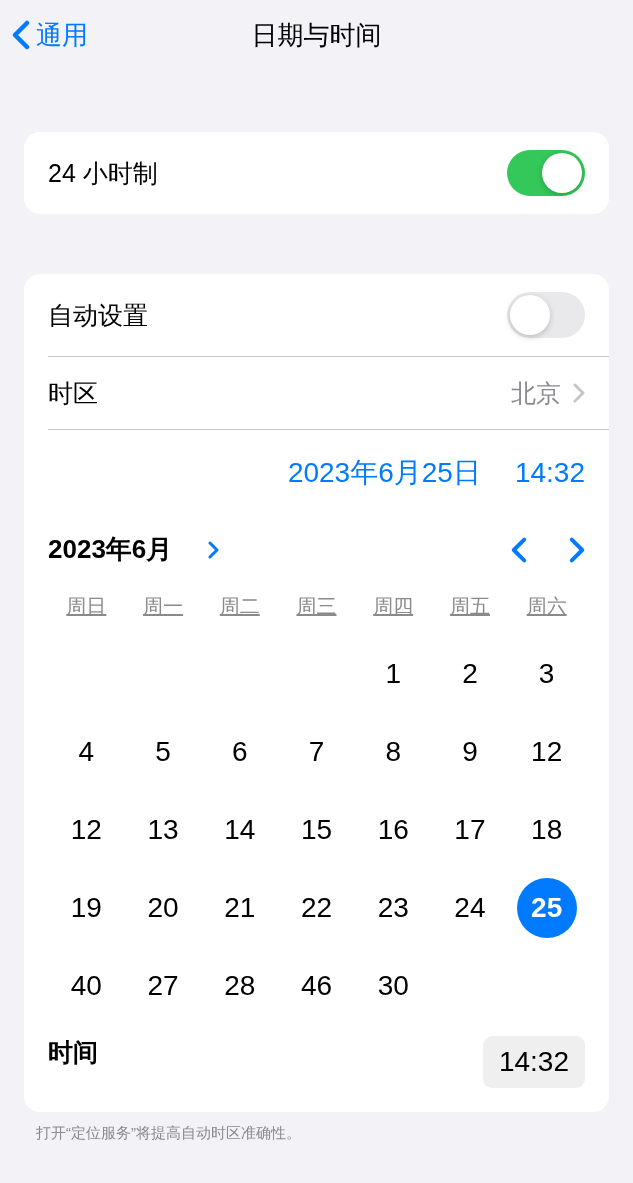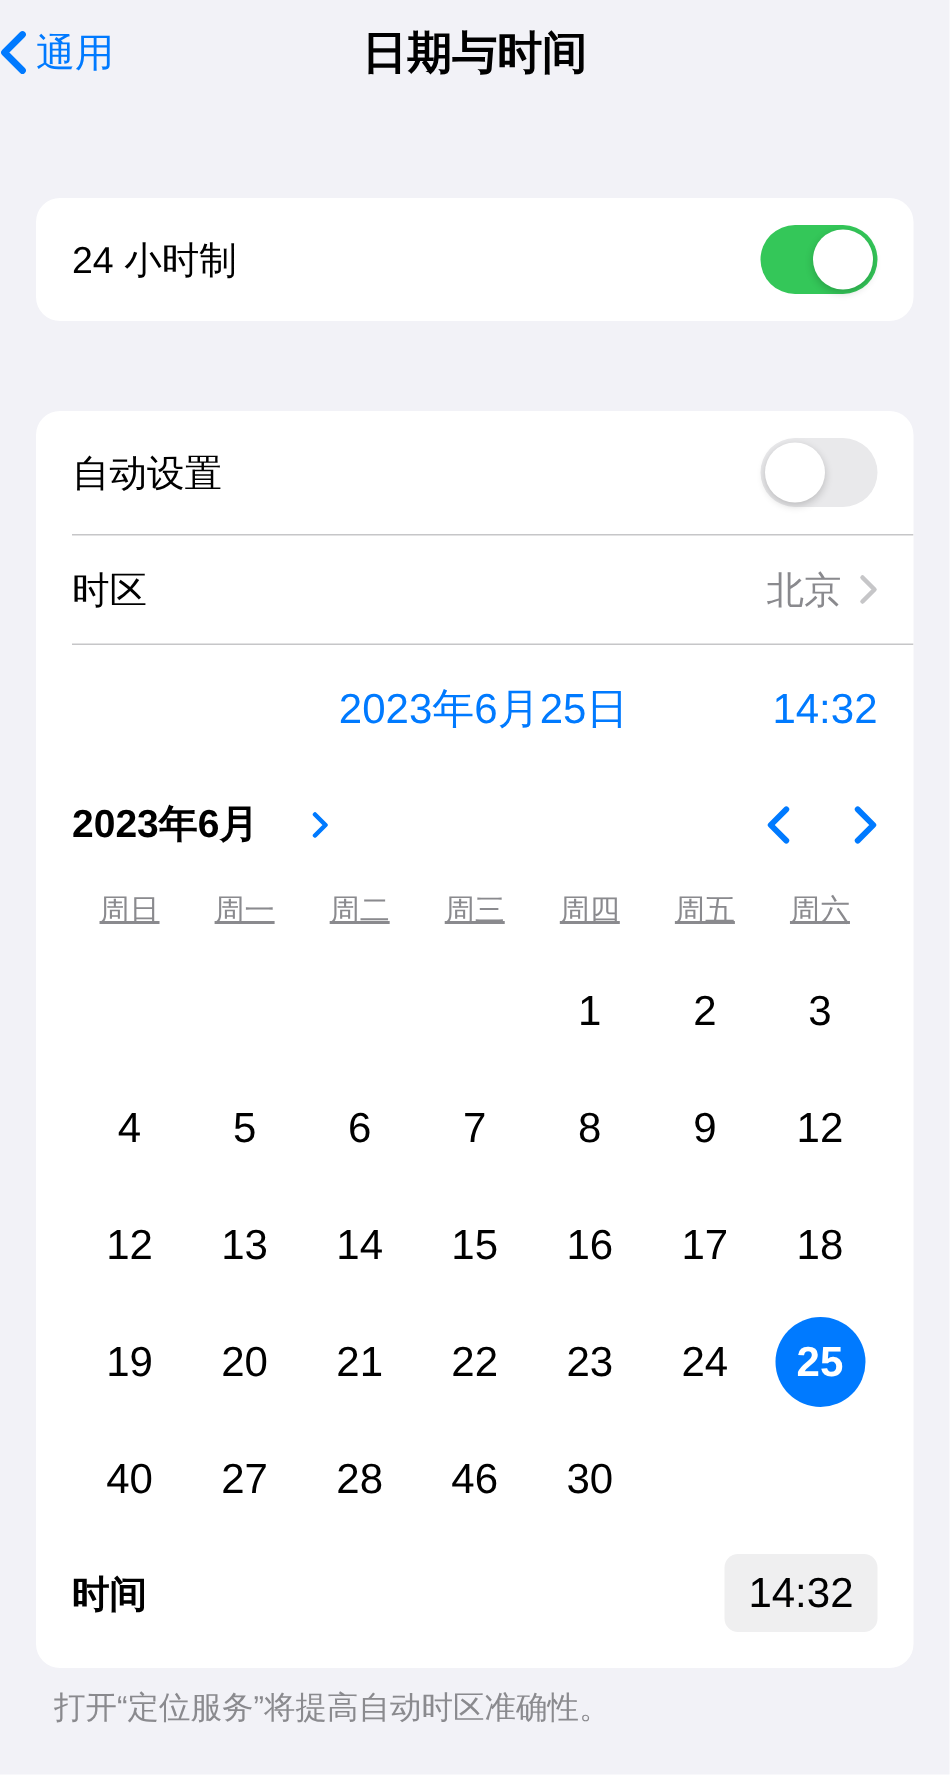--- a/index.html
+++ b/index.html
@@ -15,33 +15,34 @@
       height: 70px;
       display: flex;
       align-items: center;
       position: relative;
     }
     .back-button {
       display: flex;
       align-items: center;
       color: #007aff;
       font-size: 26px;
+      padding-left: 12px;
       cursor: pointer;
     }
     .back-chevron {
       width: 18px;
       height: 30px;
       margin-right: 6px;
     }
     .nav-title {
       position: absolute;
       left: 50%;
       transform: translateX(-50%);
-      font-size: 30px;
-      font-weight: 700;
+      font-size: 26px;
+      font-weight: 400;
     }
     .section {
       margin: 60px 24px 0 24px;
       background: #fff;
       border-radius: 16px;
       overflow: hidden;
     }
     .section.first { margin-top: 62px; }
     .row {
       display: flex;
@@ -87,21 +88,21 @@
     .disclosure {
       width: 12px;
       height: 20px;
       margin-left: 12px;
     }
     .date-time-row {
       display: flex;
       align-items: center;
       justify-content: flex-end;
       padding: 24px 24px 20px 24px;
-      gap: 96px;
+      gap: 34px;
     }
     .date-time-row span { font-size: 28px; color: #007aff; }
     .calendar-container {
       padding: 0 24px 12px 24px;
     }
     .month-header {
       display: flex;
       align-items: center;
       justify-content: space-between;
       padding: 20px 0 8px 0;
@@ -166,35 +167,35 @@
       z-index: 0;
     }
     .day-cell.selected span {
       position: relative;
       z-index: 1;
       color: #fff;
       font-weight: 600;
     }
     .time-row {
       display: flex;
-      align-items: center;
+      align-items: flex-start;
       justify-content: space-between;
       padding: 24px 0 12px 0;
     }
     .time-label { font-size: 25px; font-weight: 600; }
     .time-value {
       background: #efeff0;
       border-radius: 9px;
       padding: 10px 16px;
       font-size: 28px;
       cursor: pointer;
     }
     .footer-note {
       color: #8a8a8e;
-      font-size: 21px;
+      font-size: 15px;
       padding: 12px 36px 0 36px;
     }
   </style>
 </head>
 <body>
 
 <div class="nav-bar">
   <div class="back-button">
     <svg class="back-chevron" viewBox="0 0 12 20" fill="none">
       <path d="M10 2 L2 10 L10 18" stroke="#007aff" stroke-width="3" stroke-linecap="round" stroke-linejoin="round"></path>

